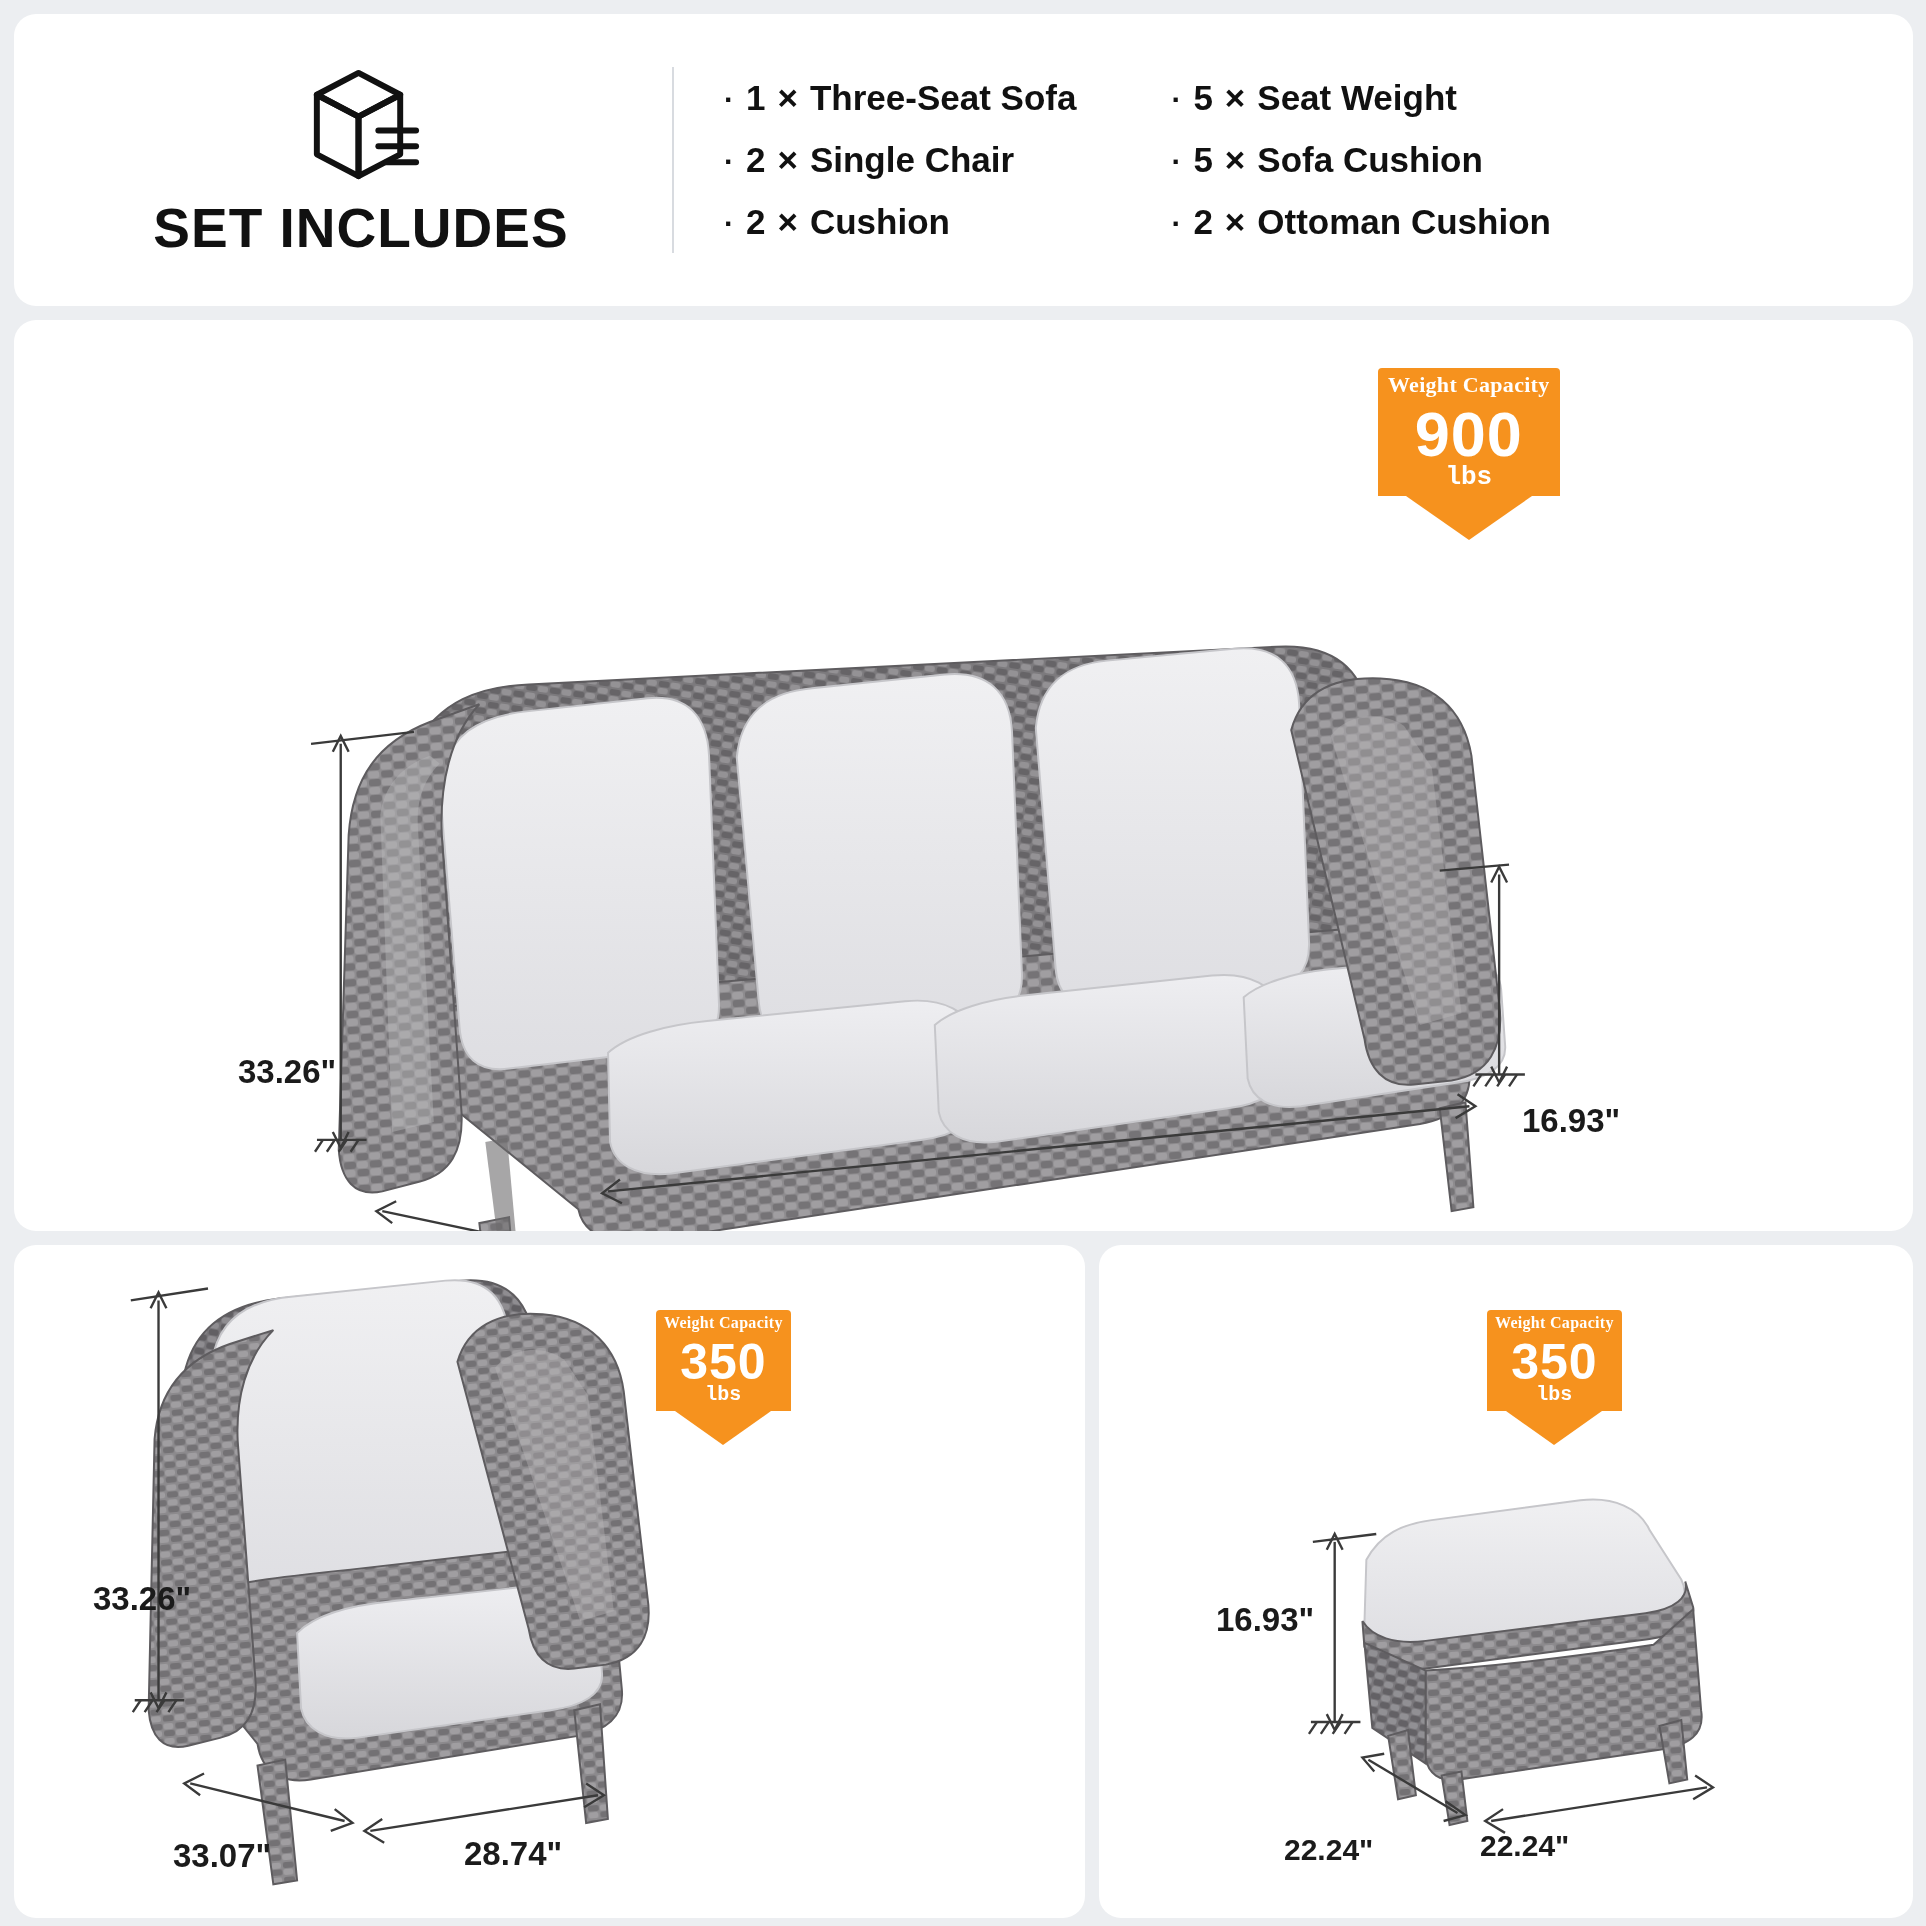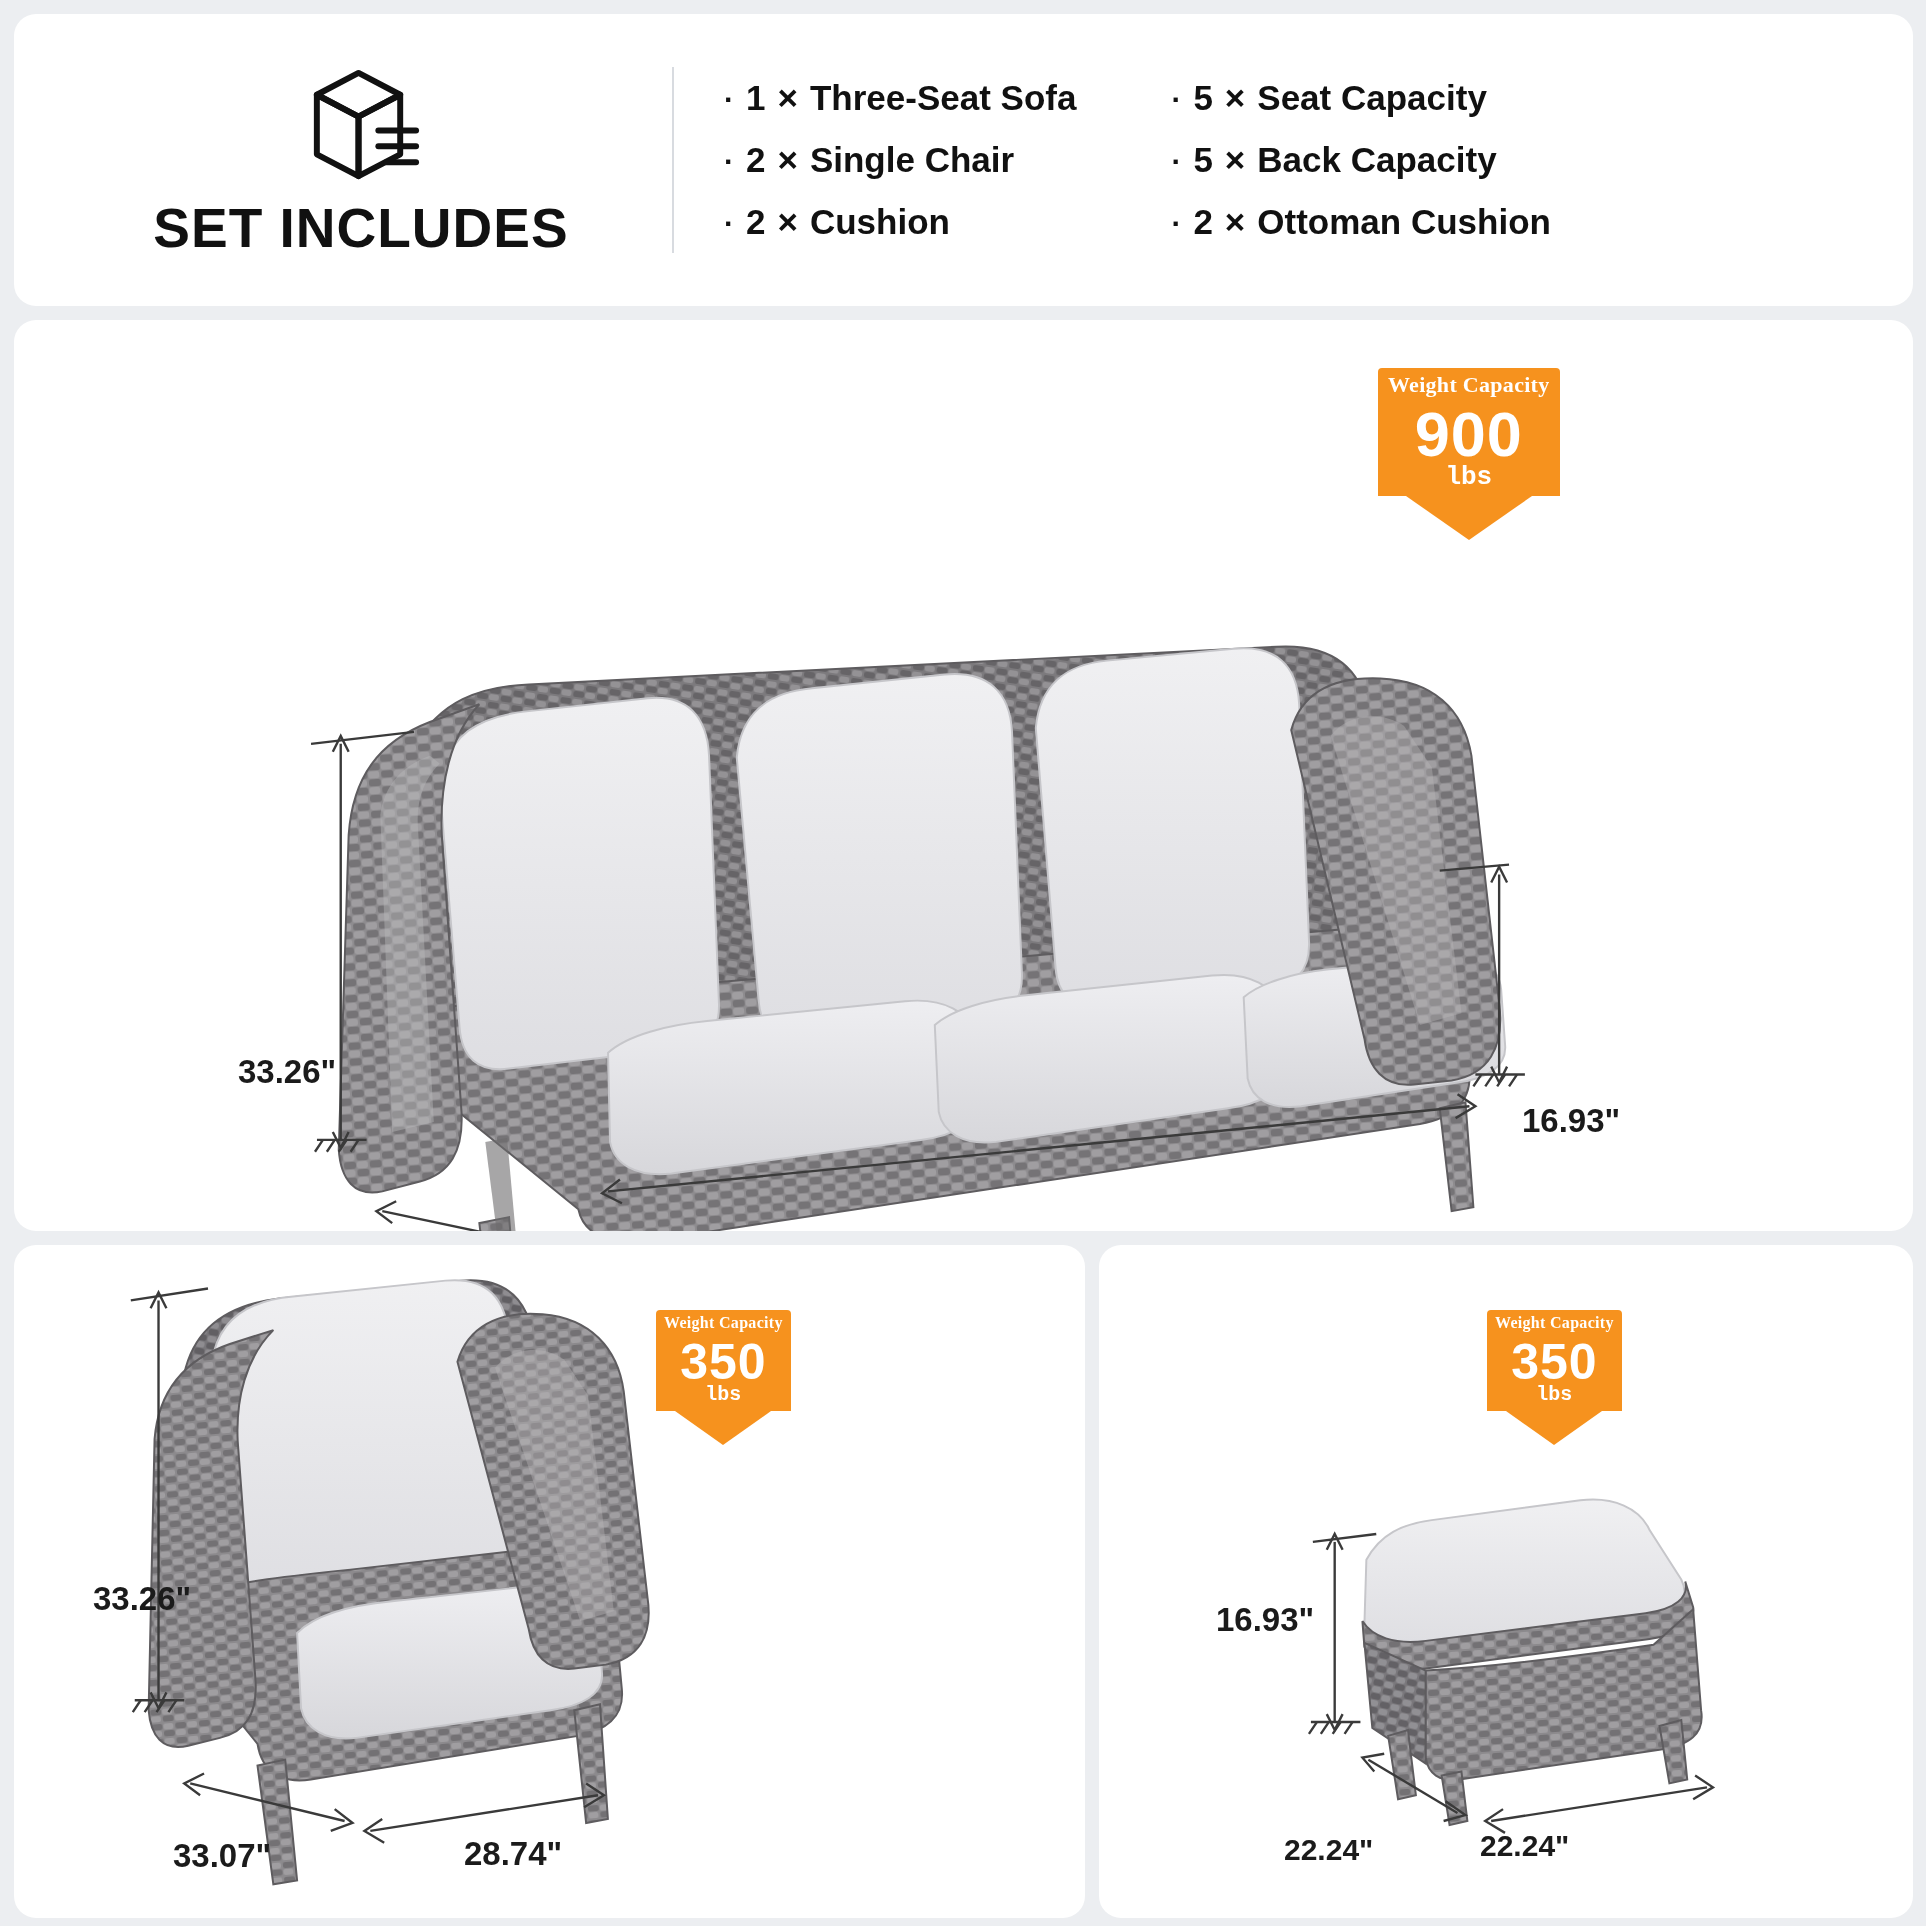--- a/index.html
+++ b/index.html
@@ -177,27 +177,27 @@
           <span>2</span>
           <span>×</span>
           <span>Cushion</span>
         </div>
       </div>
       <div class="set-col">
         <div class="set-item">
           <span class="dot">·</span>
           <span>5</span>
           <span>×</span>
-          <span>Seat Capacity</span>
+          <span>Seat Weight</span>
         </div>
         <div class="set-item">
           <span class="dot">·</span>
           <span>5</span>
           <span>×</span>
-          <span>Back Capacity</span>
+          <span>Sofa Cushion</span>
         </div>
         <div class="set-item">
           <span class="dot">·</span>
           <span>2</span>
           <span>×</span>
           <span>Ottoman Cushion</span>
         </div>
       </div>
     </div>
   </div>

